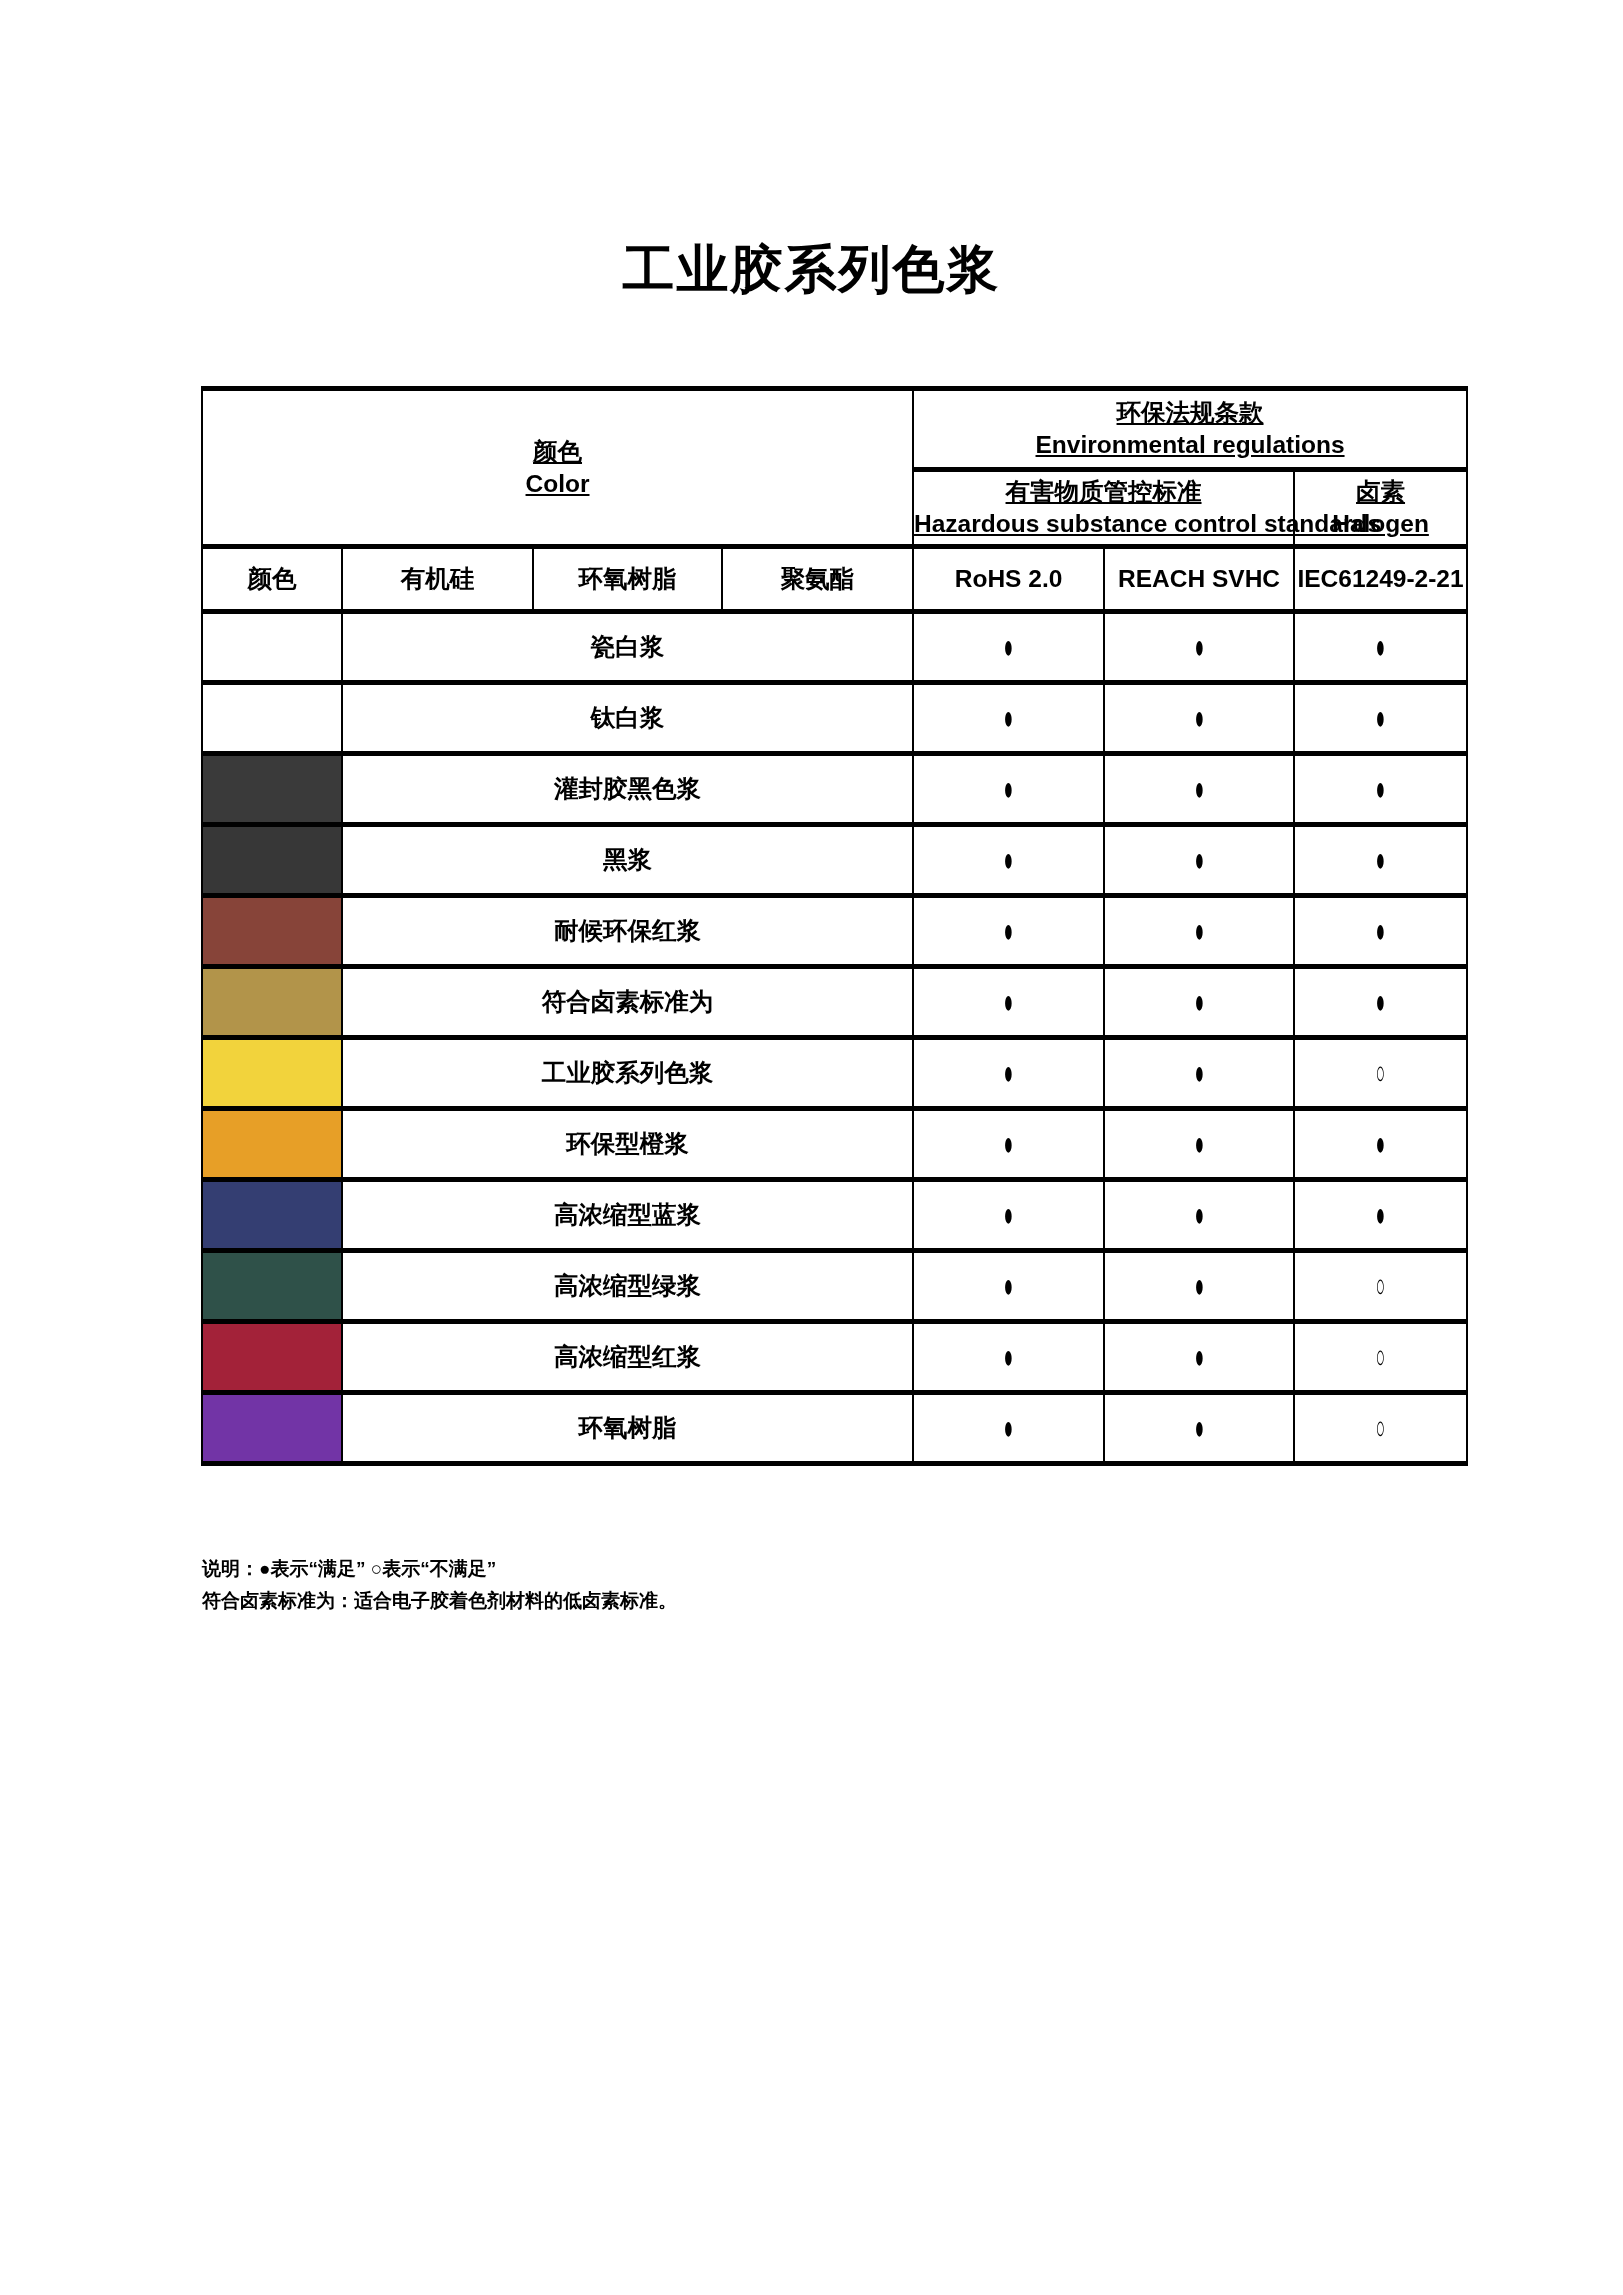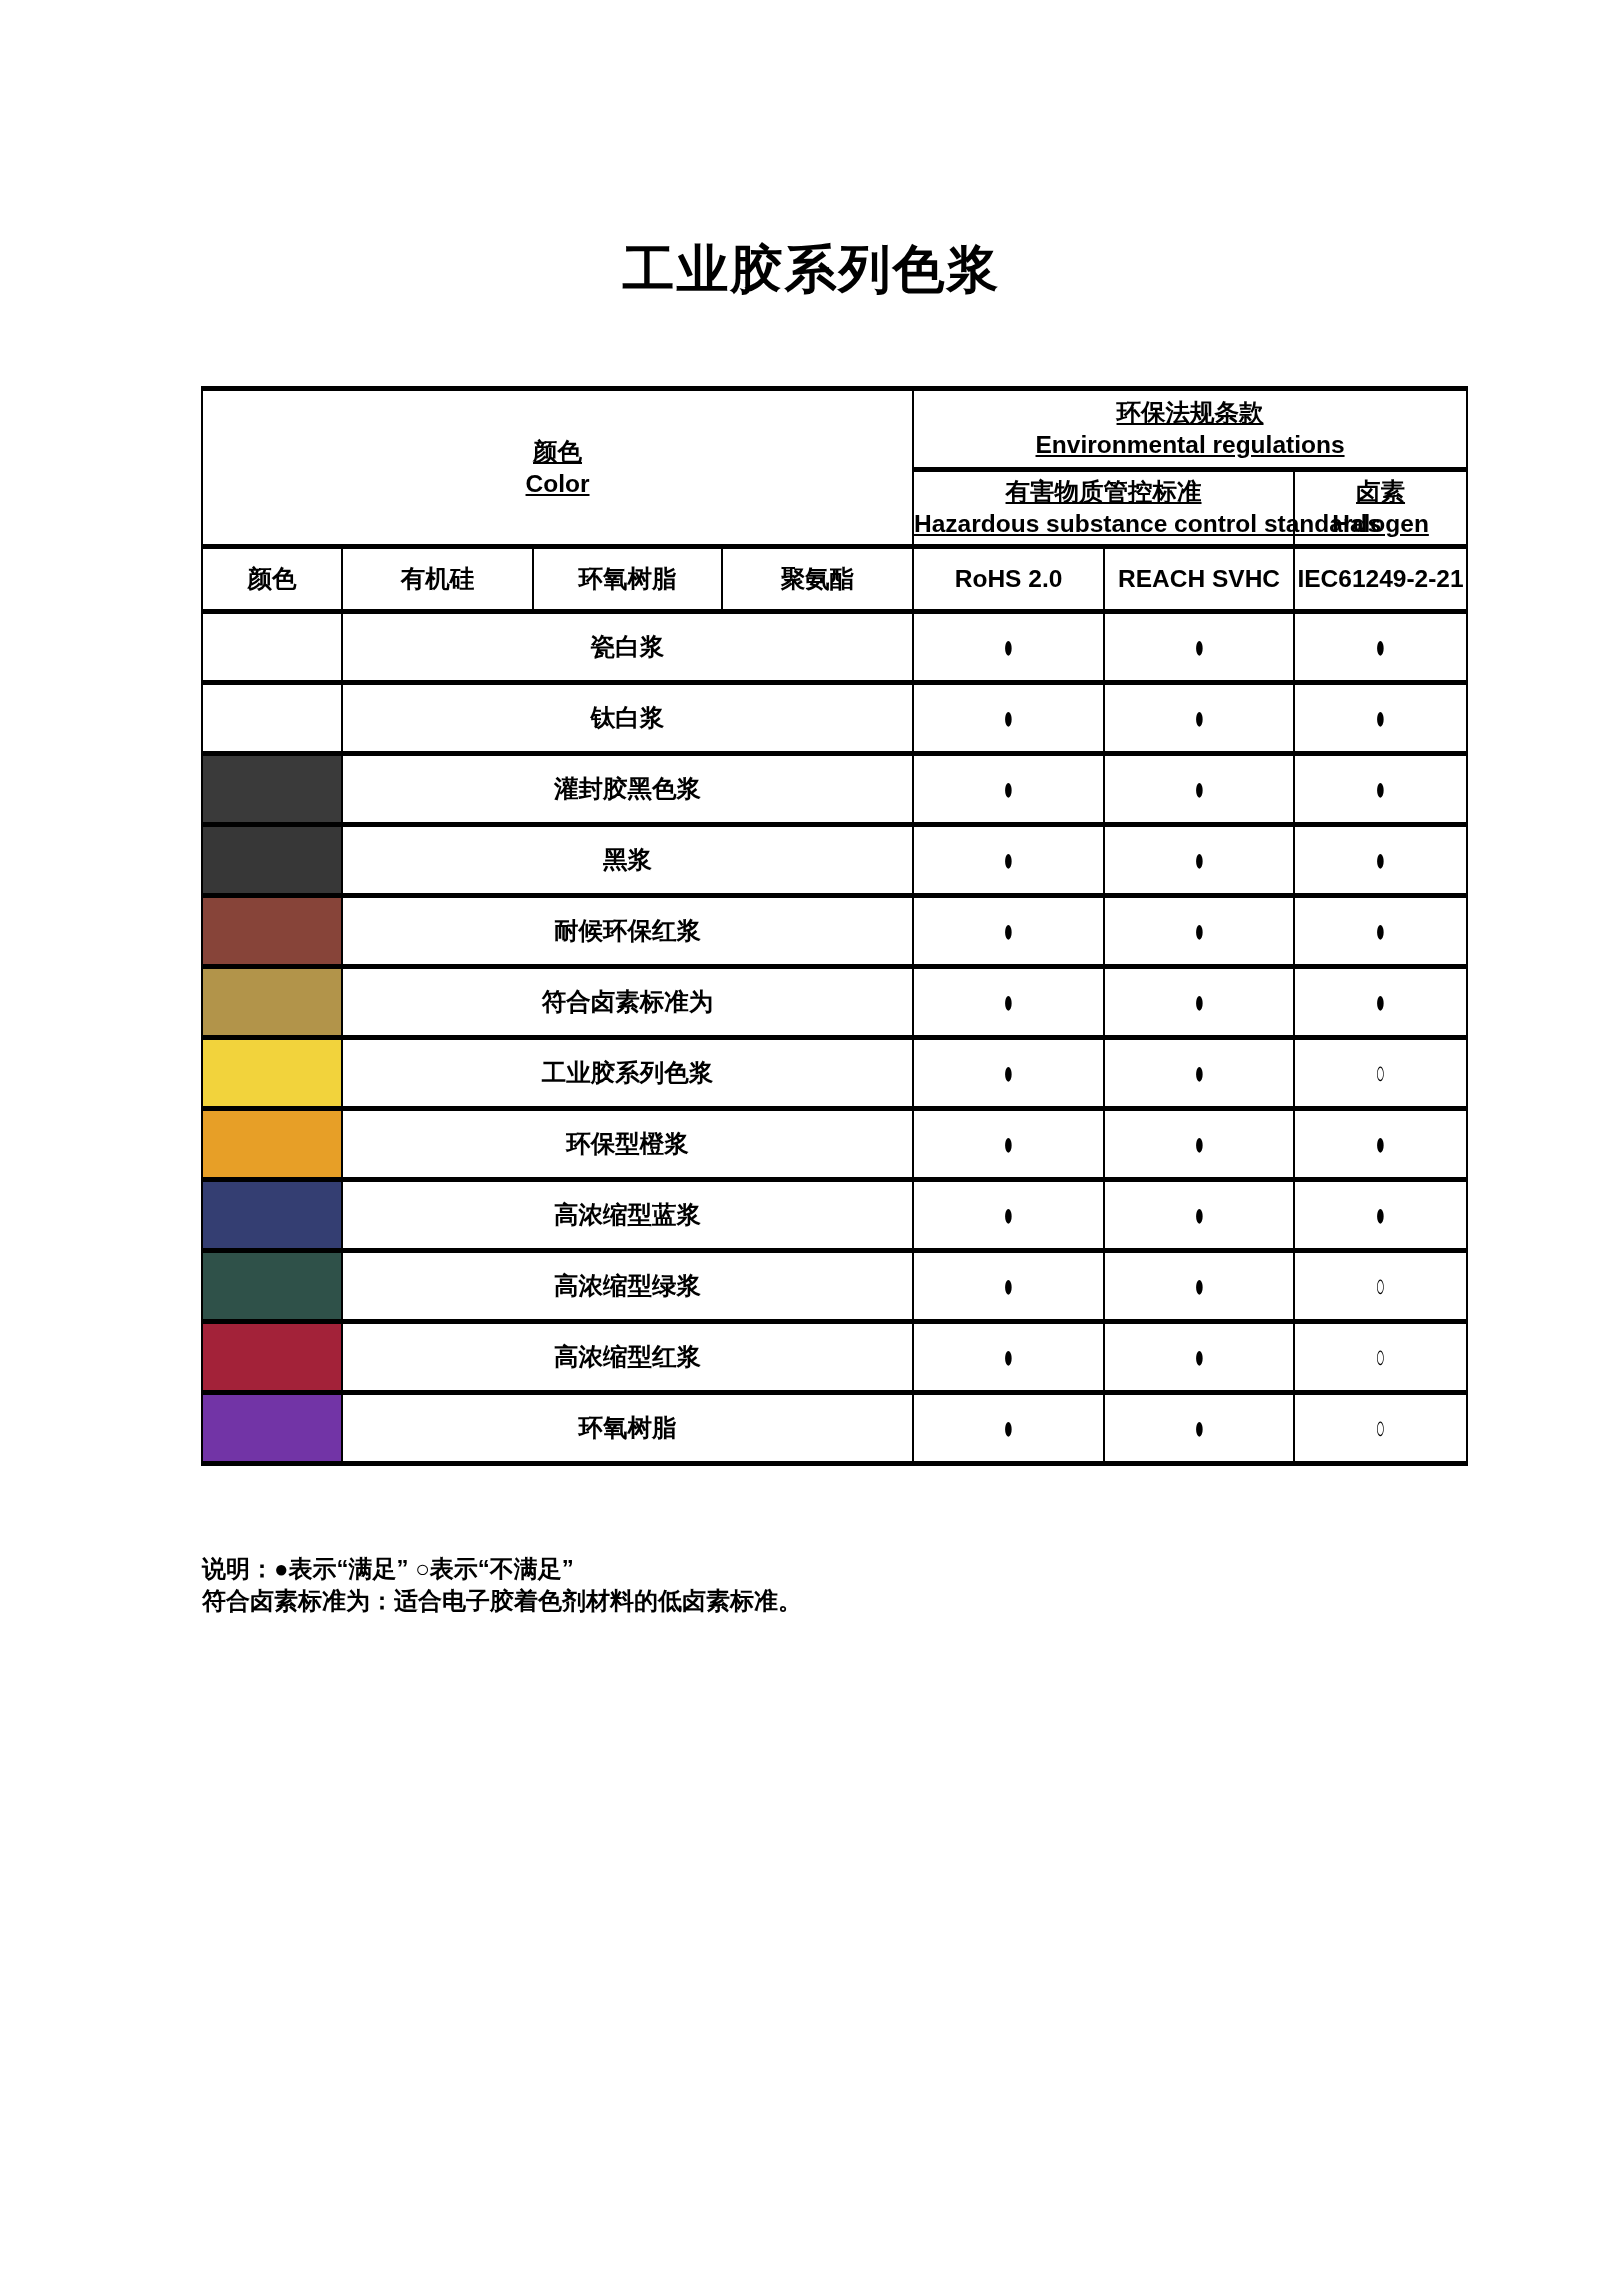--- a/index.html
+++ b/index.html
@@ -62,21 +62,21 @@
     display: inline-block;
     font-size: 34px;
     line-height: 34px;
     transform: scale(0.45, 1.0);
     transform-origin: center;
   }
   .notes {
     position: absolute;
     left: 202px;
     top: 1553px;
-    font-size: 24px;
+    font-size: 19px;
     font-weight: bold;
     line-height: 32px;
   }
 </style>
 </head>
 <body>
 
 <div class="sheet">
 
   <h1 class="doc-title">工业胶系列色浆</h1>

